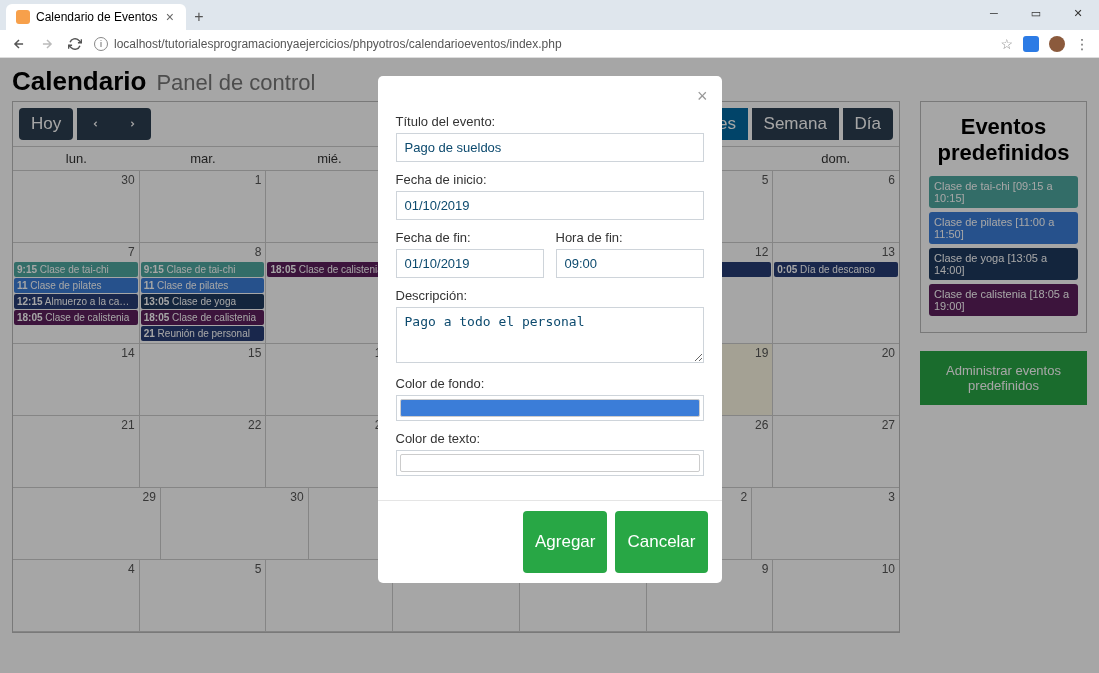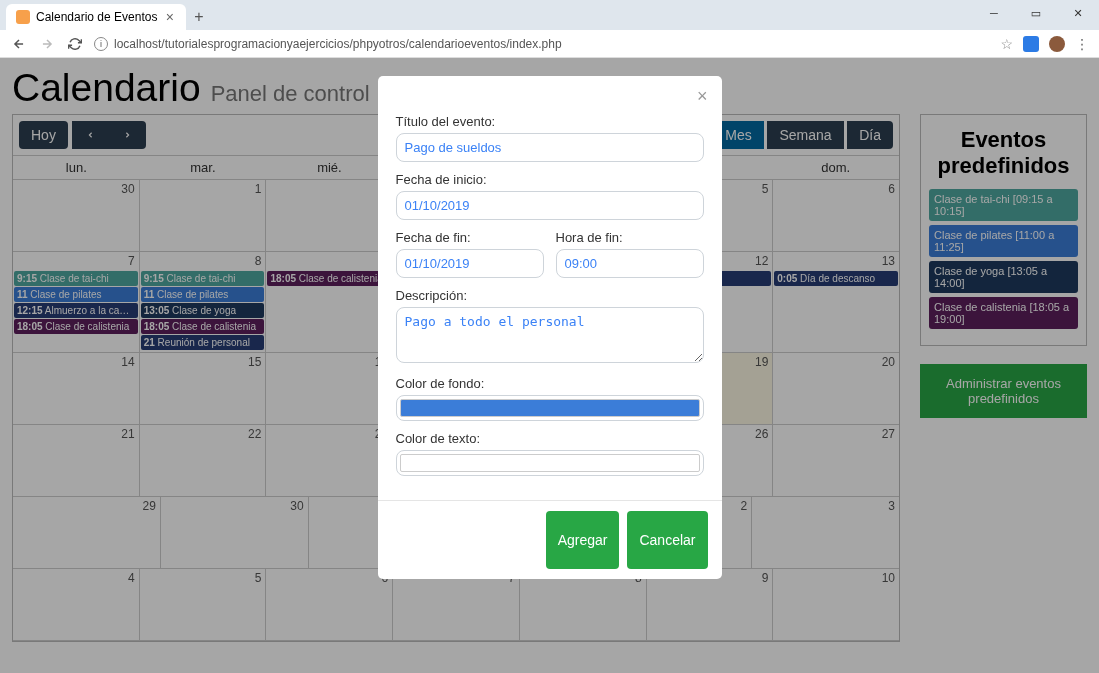--- a/index.html
+++ b/index.html
@@ -22,30 +22,30 @@
 .ext-icon { width: 16px; height: 16px; border-radius: 3px; }
 .ext1 { background: #2c7be5; }
 .ext2 { background: #8b5a3c; border-radius: 50%; }
 .menu-dots { color: #666; font-size: 14px; }
 .win-controls { position: absolute; right: 0; top: 0; display: flex; }
 .win-btn { width: 42px; height: 26px; display: flex; align-items: center; justify-content: center; font-size: 11px; color: #333; }
 
 
 .page { position: relative; padding: 8px 12px; }
 .page-header { display: flex; align-items: baseline; gap: 10px; margin-bottom: 4px; }
-.page-header h1 { font-size: 39px; font-weight: 400; }
+.page-header h1 { font-size: 26px; font-weight: 700; }
 .page-header .sub { font-size: 22px; color: #777; font-weight: 300; }
 
 .layout { display: flex; gap: 20px; }
 .cal-wrap { flex: 0 0 888px; border: 1px solid #bbb; }
 
 
 .cal-toolbar { display: flex; align-items: center; justify-content: space-between; padding: 6px; }
 .tb-left { display: flex; gap: 0; }
-.btn { padding: 6px 12px; font-size: 14px; border: none; cursor: pointer; }
+.btn { padding: 6px 12px; font-size: 17px; border: none; cursor: pointer; }
 .btn-dark { background: #2c3e50; color: #fff; }
 .btn-dark:first-child { border-radius: 4px 0 0 4px; }
 .btn-dark:last-child { border-radius: 0 4px 4px 0; }
 .btn-dark.solo { border-radius: 4px; margin-right: 4px; }
 .chev-btn { padding: 6px 14px; }
 .tb-right .btn-dark { border-radius: 0; }
 .tb-right .btn-dark:first-child { border-radius: 4px 0 0 4px; }
 .tb-right .btn-dark:last-child { border-radius: 0 4px 4px 0; }
 .tb-right .btn-dark.active { background: #0369a1; }
 
@@ -78,21 +78,21 @@
 
 
 .overlay { position: absolute; inset: 0; top: 58px; background: rgba(0,0,0,0.35); display: flex; align-items: flex-start; justify-content: center; }
 .modal { background: #fff; width: 344px; border-radius: 5px; margin-top: 18px; position: relative; }
 .modal-close { position: absolute; top: 10px; right: 14px; font-size: 18px; color: #999; cursor: pointer; background: none; border: none; }
 .modal-body { padding: 38px 18px 14px; }
 .form-group { margin-bottom: 10px; }
 .form-row { display: flex; gap: 12px; }
 .form-row .form-group { flex: 1; }
 .form-group label { display: block; font-size: 13px; color: #333; margin-bottom: 4px; }
-.form-control { width: 100%; border: 1px solid #ced4da; border-radius: 8px; padding: 6px 8px; font-size: 13px; color: #3b82f6; }
+.form-control { width: 100%; border: 1px solid #ced4da; border-radius: 0; padding: 6px 8px; font-size: 13px; color: #0c4a6e; }
 textarea.form-control { height: 56px; resize: both; }
 .color-swatch { width: 100%; height: 18px; border: 1px solid #ccc; border-radius: 2px; }
 .modal-footer { border-top: 1px solid #e5e5e5; padding: 10px 14px; display: flex; justify-content: flex-end; gap: 8px; }
 .btn-success { background: #28a745; color: #fff; border-radius: 4px; padding: 21px 12px; }
 
 svg { display: block; }
 </style>
 </head>
 <body>
 
@@ -338,21 +338,21 @@
             </div>
         </div>
       </div>
     </div>
 
     <div class="sidebar">
       <div class="side-box">
         <h3>Eventos predefinidos</h3>
         <div id="presets">
             <div class="preset ev-teal">Clase de tai-chi [09:15 a 10:15]</div>
-            <div class="preset ev-blue">Clase de pilates [11:00 a 11:25]</div>
+            <div class="preset ev-blue">Clase de pilates [11:00 a 11:50]</div>
             <div class="preset ev-navy">Clase de yoga [13:05 a 14:00]</div>
             <div class="preset ev-purple">Clase de calistenia [18:05 a 19:00]</div>
           </div>
       </div>
       <button class="btn-admin">Administrar eventos predefinidos</button>
     </div>
   </div>
 </div>
 
 <div class="overlay">

